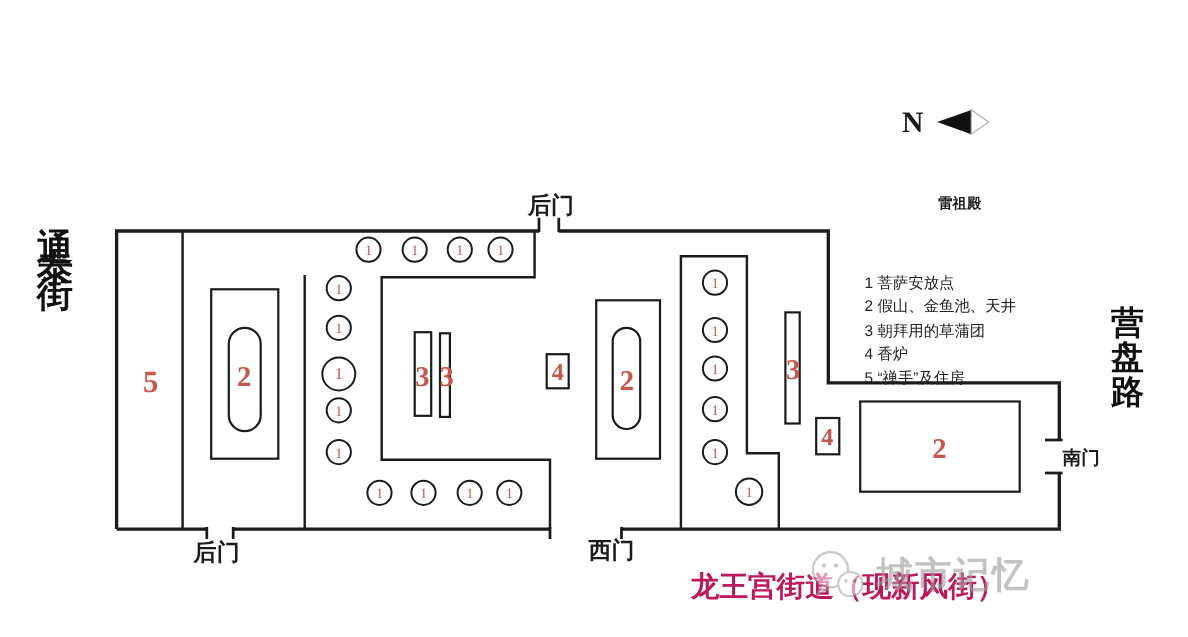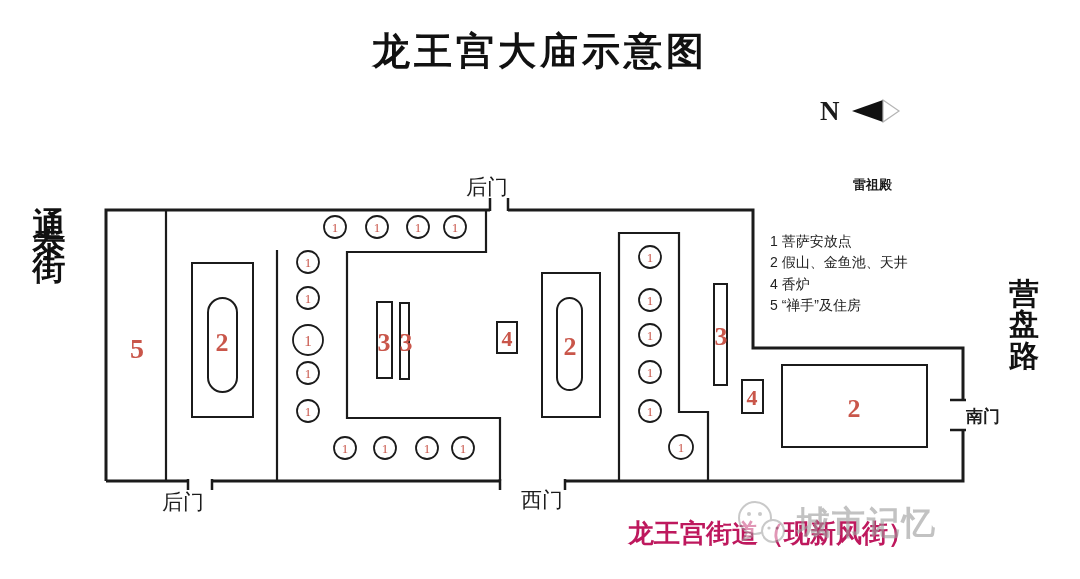--- a/index.html
+++ b/index.html
@@ -13,46 +13,45 @@
     font-size:38px;font-weight:bold;letter-spacing:4px;color:#111;
   }
   #compass{left:820px;top:96px;display:flex;align-items:center;}
   #compass .n-label{font-size:27px;font-weight:bold;margin-right:10px;}
   .street-vert{
     writing-mode:vertical-rl;text-orientation:upright;
     font-size:33px;font-weight:600;letter-spacing:22px;color:#111;
   }
   #street-left{left:26px;top:180px;}
   #street-right{left:1003px;top:253px;font-size:30px;letter-spacing:32px;}
-  .door-label{font-size:21px;font-weight:400;width:70px;}
+  .door-label{font-size:21px;font-weight:700;text-align:center;width:70px;}
   #door-back-top{left:466px;top:173px;}
   #door-back-bottom{left:162px;top:488px;}
   #door-west{left:521px;top:486px;}
   #door-south{left:966px;top:405px;font-size:17px;font-weight:600;}
   #corner-note{left:853px;top:173px;width:180px;text-align:left;font-size:13px;font-weight:600;line-height:24px;}
   #legend{
     left:770px;top:231px;font-family:"Liberation Sans","DejaVu Sans",sans-serif;
     font-size:14px;line-height:21.4px;color:#222;
   }
-  #legend ul{list-style:none;margin:0;padding:0;}
+  #legend ul{list-style:none;margin:16px;padding:0;}
   #street-bottom{left:628px;top:516px;font-size:26px;font-weight:bold;letter-spacing:0px;color:#be185d;}
   #watermark{left:733px;top:498px;display:flex;align-items:center;pointer-events:none;}
   #watermark .wm-cn{font-size:33px;font-weight:bold;color:#9d9d9d;opacity:.62;letter-spacing:2px;
     font-family:"Liberation Sans","DejaVu Sans",sans-serif;}
   #watermark .wm-en{font-size:31px;color:#bcbcbc;opacity:.85;
     font-family:"Liberation Sans","DejaVu Sans",sans-serif;}
   svg text.room-num{font-family:"Liberation Serif","DejaVu Serif",serif;font-weight:600;}
   svg text.pt-num{font-family:"Liberation Serif","DejaVu Serif",serif;}
 </style>
 </head>
 <body>
 
 <div id="canvas">
 
-  <div id="title" class="abs">龙王宫大庙示意图</div>
 
   <div id="compass" class="abs">
     <span class="n-label">N</span>
     <svg width="52" height="27" viewBox="0 0 52 27">
       <polygon points="2,13 33,2 33,24" fill="#111"></polygon>
       <polygon points="33,2 49,13 33,24" fill="#ffffff" stroke="#b5b5b5" stroke-width="1.2"></polygon>
     </svg>
   </div>
 
   <div id="street-left" class="abs street-vert">通泰街</div>
@@ -158,20 +157,21 @@
   <div id="door-south" class="abs">南门</div>
 
   <div id="corner-note" class="abs">
     <div>雷祖殿</div>
   </div>
 
   <div id="legend" class="abs">
     <ul>
       <li>1 菩萨安放点</li>
       <li>2 假山、金鱼池、天井</li>
+      <li>3 朝拜用的草蒲团</li>
       <li>4 香炉</li>
       <li>5 “禅手”及住房</li>
     </ul>
   </div>
 
   <div id="street-bottom" class="abs">龙王宫街道（现新风街）</div>
 
   <div id="watermark" class="abs">
     <svg width="58" height="50" viewBox="0 0 58 50" style="opacity:.55;margin-right:6px">
       <circle cx="22" cy="20" r="16" fill="#ffffff" stroke="#9d9d9d" stroke-width="2"></circle>

